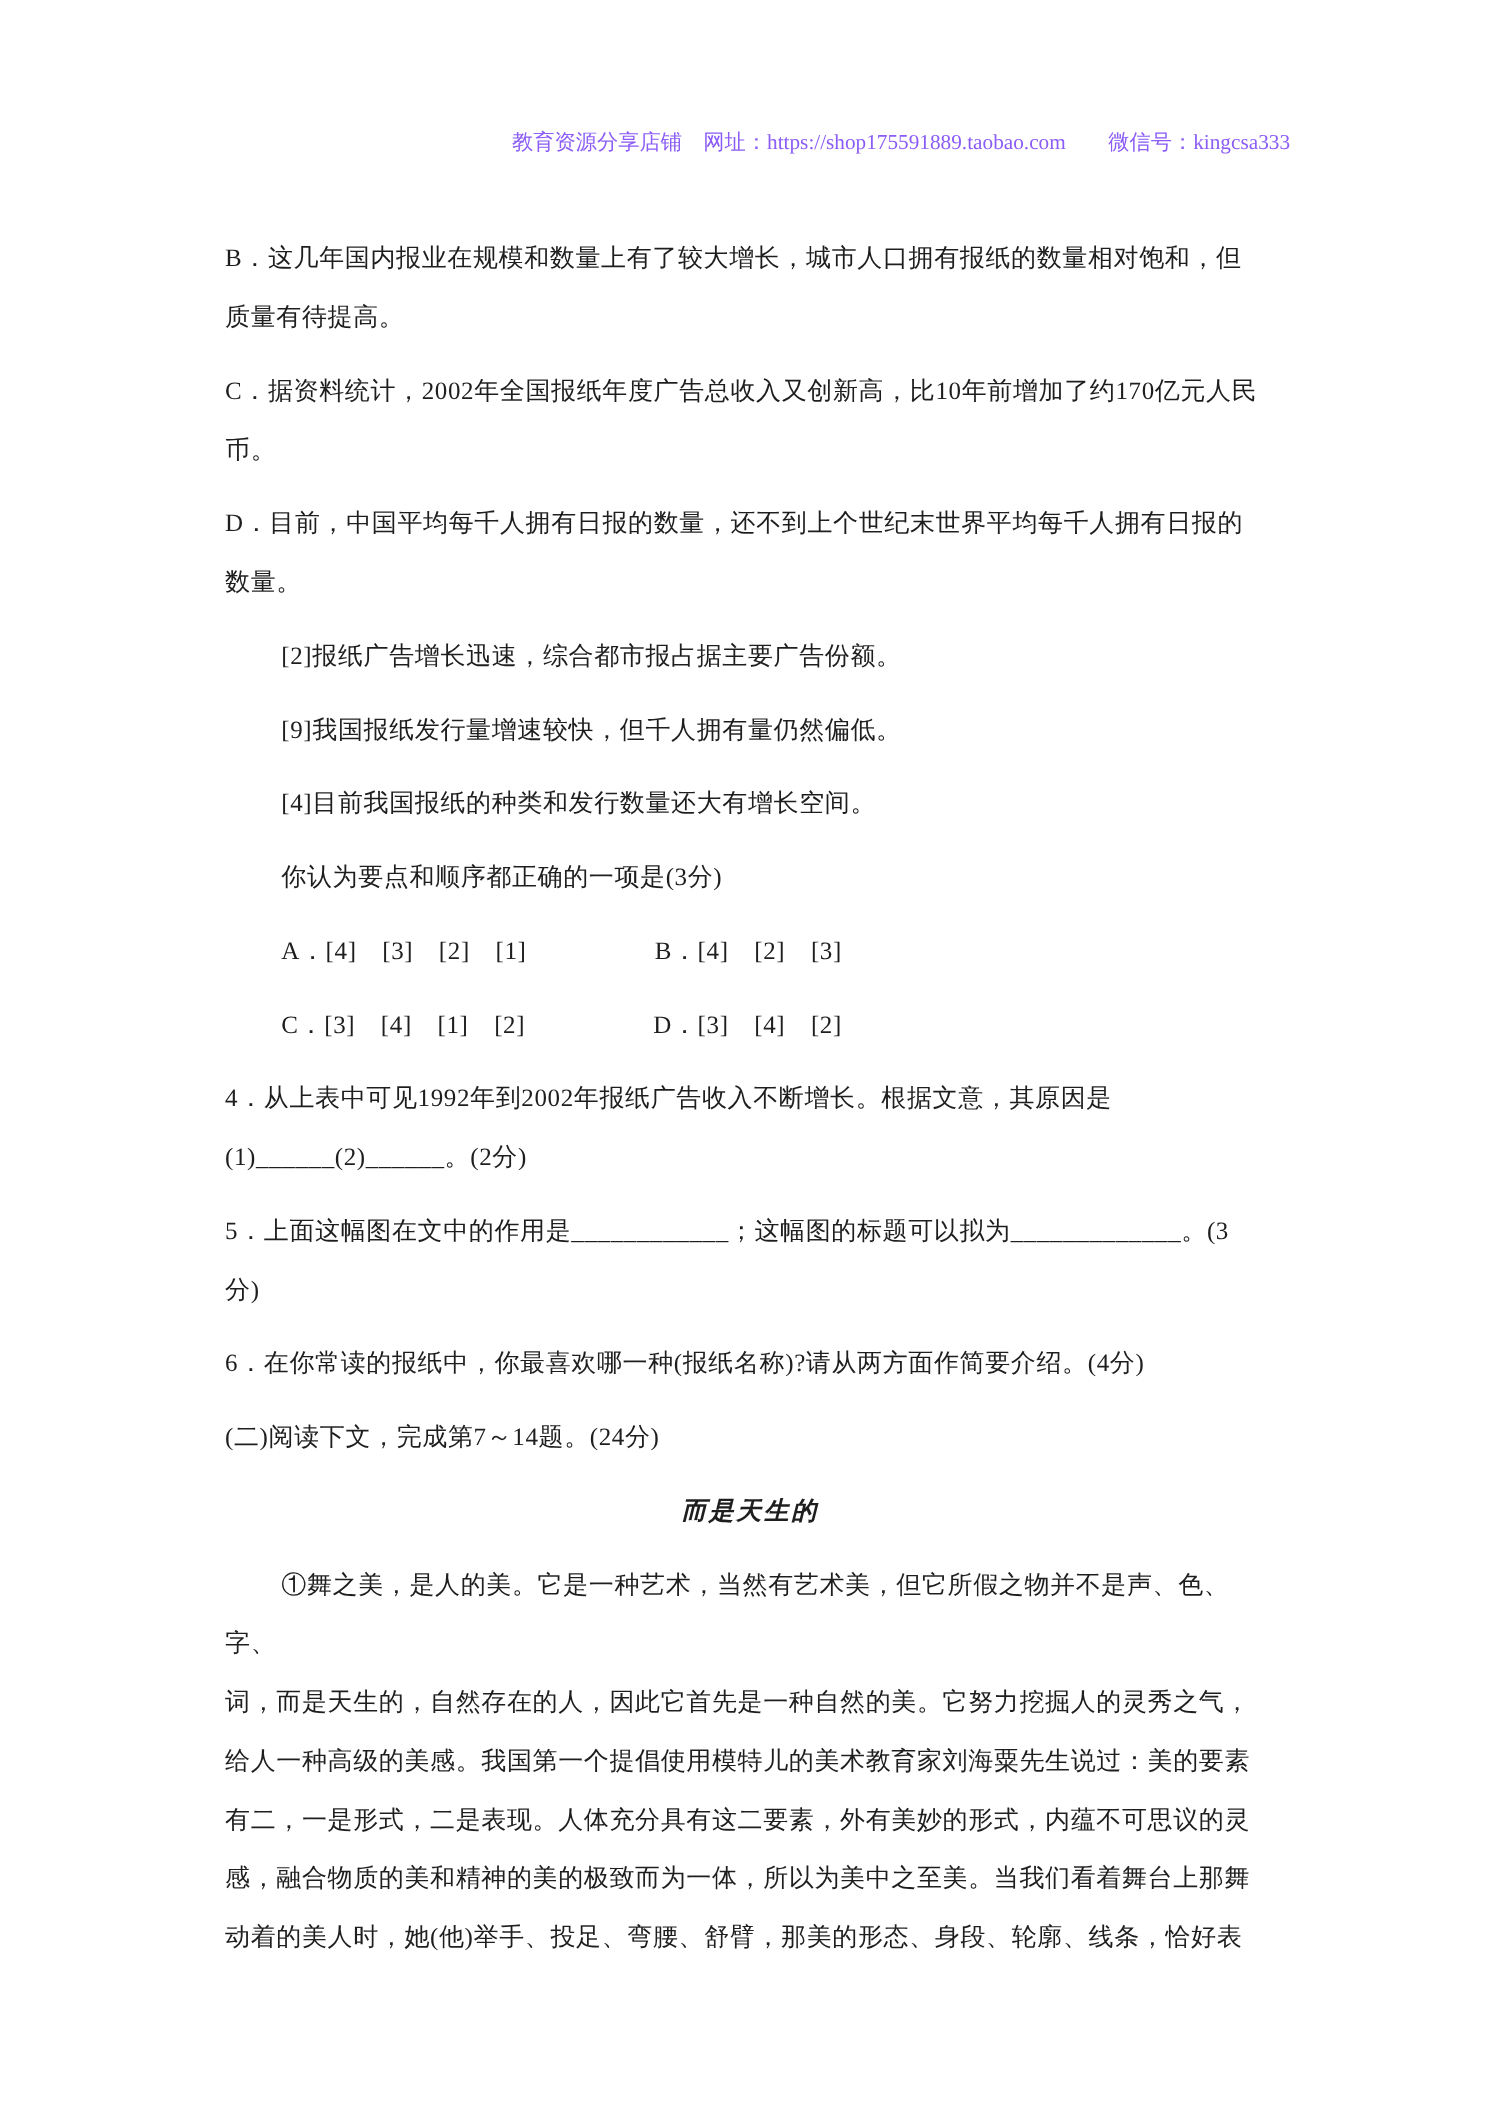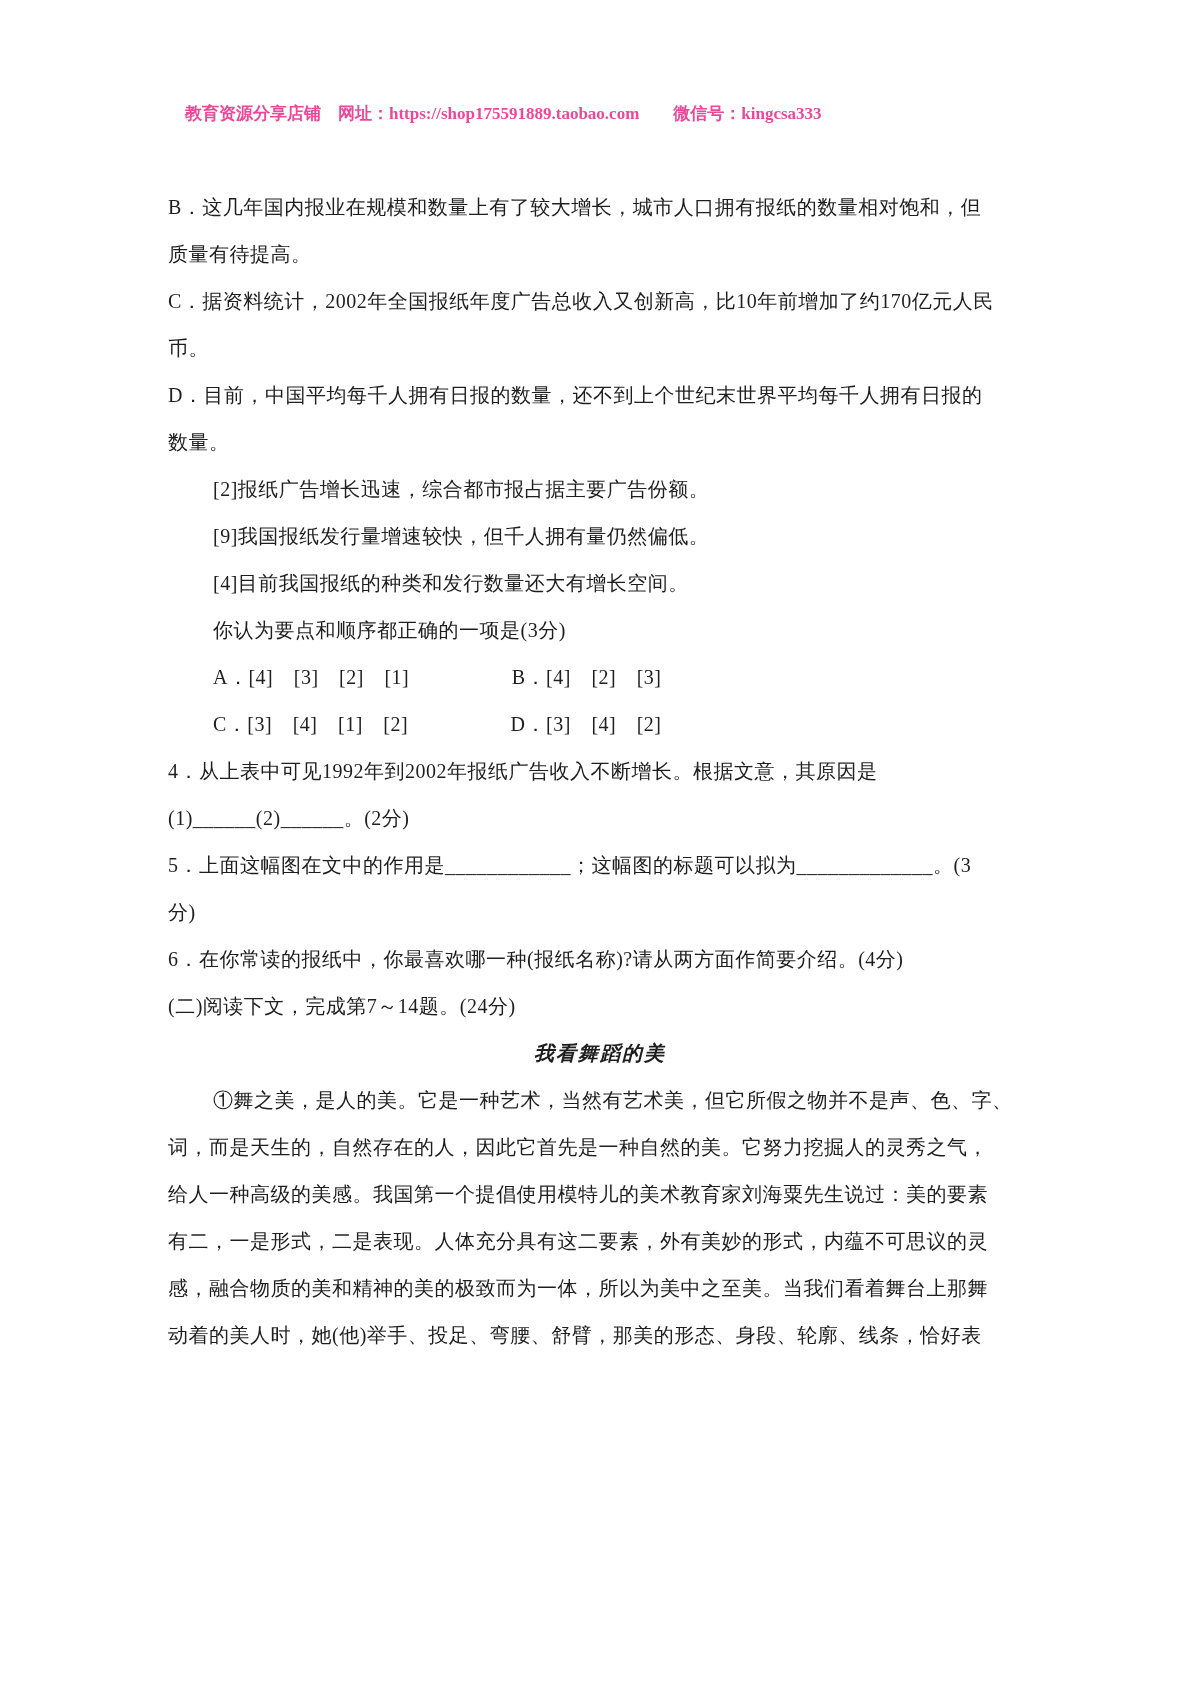--- a/index.html
+++ b/index.html
@@ -12,33 +12,32 @@
     width: 1200px;
     height: 1698px;
     background: #ffffff;
     box-sizing: border-box;
     padding: 78px 168px 0 168px;
     overflow: hidden;
     font-family: "Liberation Serif", "DejaVu Serif", serif;
     color: #1e1e1e;
   }
   .header {
-    text-align: left;
+    text-align: right;
     font-size: 17px;
     line-height: 24px;
-    color: #ec4899;
+    color: #8b5cf6;
     margin-bottom: 34px;
     white-space: pre-wrap;
-    font-weight: bold;
   }
   .content {
     width: 100%;
   }
   .para {
-    margin: 0;
+    margin: 12px;
     font-size: 20px;
     line-height: 47px;
     letter-spacing: 0.5px;
     white-space: pre-wrap;
     text-align: left;
   }
   .para.body {}
   .para.indent {
     padding-left: 45px;
   }
@@ -72,21 +71,21 @@
       <p class="para indent">[4]目前我国报纸的种类和发行数量还大有增长空间。</p>
       <p class="para indent">你认为要点和顺序都正确的一项是(3分)</p>
       <p class="para indent">A．[4]　[3]　[2]　[1]　　　　　B．[4]　[2]　[3]</p>
       <p class="para indent">C．[3]　[4]　[1]　[2]　　　　　D．[3]　[4]　[2]</p>
       <p class="para body">4．从上表中可见1992年到2002年报纸广告收入不断增长。根据文意，其原因是
 (1)______(2)______。(2分)</p>
       <p class="para body">5．上面这幅图在文中的作用是____________；这幅图的标题可以拟为_____________。(3
 分)</p>
       <p class="para body">6．在你常读的报纸中，你最喜欢哪一种(报纸名称)?请从两方面作简要介绍。(4分)</p>
       <p class="para body">(二)阅读下文，完成第7～14题。(24分)</p>
-      <p class="para title">我看舞蹈的美</p>
+      <p class="para title">而是天生的</p>
       <p class="para first-indent">①舞之美，是人的美。它是一种艺术，当然有艺术美，但它所假之物并不是声、色、字、
 词，而是天生的，自然存在的人，因此它首先是一种自然的美。它努力挖掘人的灵秀之气，
 给人一种高级的美感。我国第一个提倡使用模特儿的美术教育家刘海粟先生说过：美的要素
 有二，一是形式，二是表现。人体充分具有这二要素，外有美妙的形式，内蕴不可思议的灵
 感，融合物质的美和精神的美的极致而为一体，所以为美中之至美。当我们看着舞台上那舞
 动着的美人时，她(他)举手、投足、弯腰、舒臂，那美的形态、身段、轮廓、线条，恰好表</p>
     </div>
 </div>
 
 </body></html>

